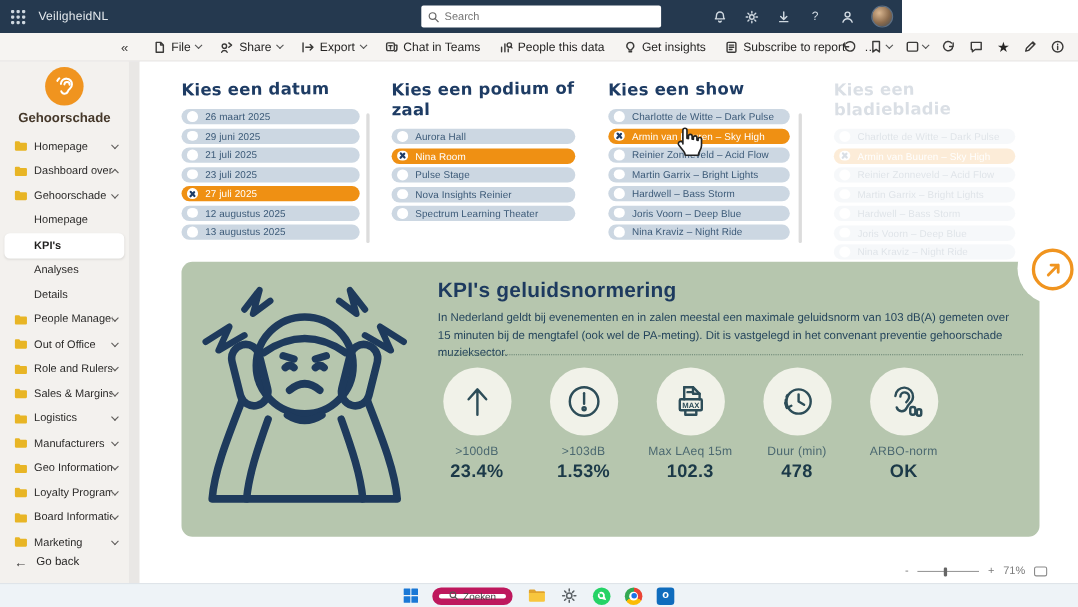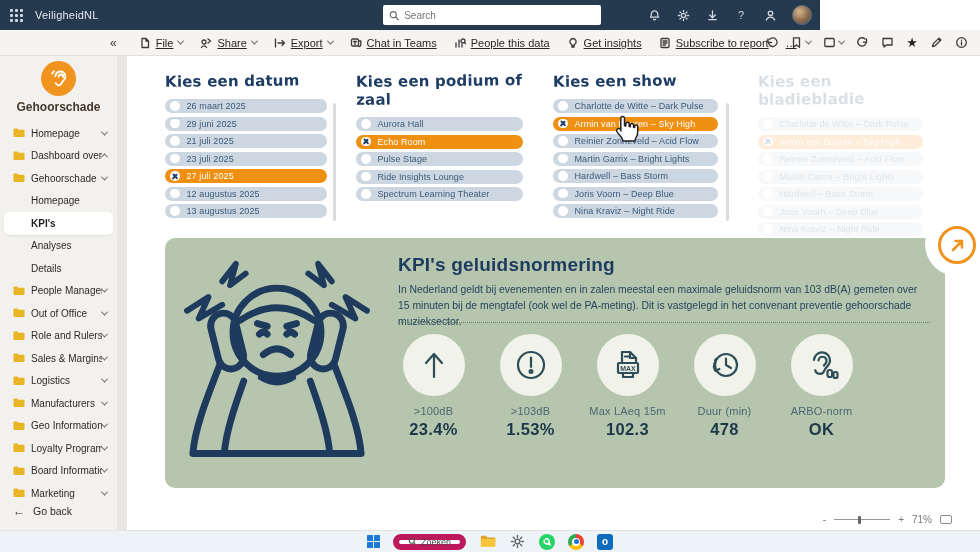--- a/index.html
+++ b/index.html
@@ -14,21 +14,21 @@
   .tb-search{position:absolute;left:383px;top:5px;width:218px;height:20px;background:#fff;border-radius:2px;display:flex;align-items:center;padding:0 6px;}
   .tb-search input{border:none;outline:none;font-size:10px;color:#444;width:100%;background:transparent;font-family:"Liberation Sans",sans-serif;}
   .tb-right{position:absolute;right:8px;top:0;height:30px;display:flex;align-items:center;gap:15px;}
   .tbi{width:14px;height:14px;color:#cfd8e0;display:flex;align-items:center;justify-content:center;font-size:11px;}
   .tbi svg{width:13px;height:13px;stroke:#cfd8e0;fill:none;stroke-width:1.4;stroke-linecap:round;stroke-linejoin:round;}
   .avatar{width:20px;height:20px;border-radius:50%;background:radial-gradient(circle at 35% 32%,#d9b690,#8a6a4c 55%,#3c4a58);border:1px solid #5d7085;}
 
   
   .ribbon{position:absolute;left:0;top:30px;width:980px;height:26px;background:#f6f4f2;border-bottom:1px solid #e3e1df;display:flex;align-items:center;font-size:11px;color:#272625;}
   .collapse{margin-left:110px;font-size:12px;color:#3a3938;cursor:default;}
-  .r-items{display:flex;align-items:flex-end;gap:17px;margin-left:22px;text-decoration:underline;}
+  .r-items{display:flex;align-items:flex-end;gap:17px;margin-left:22px;}
   .r-item{display:flex;align-items:center;gap:5px;white-space:nowrap;}
   .r-item svg{width:12px;height:12px;stroke:#3b3a39;fill:none;stroke-width:1.3;stroke-linecap:round;stroke-linejoin:round;}
   .chev{width:5px;height:5px;border-right:1.2px solid #555;border-bottom:1.2px solid #555;transform:rotate(45deg) translate(-1px,-1px);}
   .chev.up{transform:rotate(-135deg) translate(-1px,-1px);}
   .r-right{position:absolute;right:12px;display:flex;align-items:center;gap:12px;}
   .r-right .ric{display:flex;align-items:center;gap:3px;}
   .r-right svg{width:13px;height:13px;stroke:#3b3a39;fill:none;stroke-width:1.3;stroke-linecap:round;stroke-linejoin:round;}
   .star{font-size:13px;color:#252423;line-height:1;}
 
   
@@ -424,29 +424,29 @@
 
     <section class="slicer" style="left:229px;width:167px;">
       <h3 class="s-title">Kies een podium of zaal</h3>
       <div class="pills">
         <div class="pill">
             <span class="chk"></span>
             <span class="lbl">Aurora Hall</span>
           </div>
         <div class="pill sel">
             <span class="chk x"></span>
-            <span class="lbl">Echo Room</span>
+            <span class="lbl">Nina Room</span>
           </div>
         <div class="pill">
             <span class="chk"></span>
             <span class="lbl">Pulse Stage</span>
           </div>
         <div class="pill">
             <span class="chk"></span>
-            <span class="lbl">Ride Insights Lounge</span>
+            <span class="lbl">Nova Insights Reinier</span>
           </div>
         <div class="pill">
             <span class="chk"></span>
             <span class="lbl">Spectrum Learning Theater</span>
           </div>
       </div>
     </section>
 
     <section class="slicer" style="left:426px;width:165px;">
       <h3 class="s-title">Kies een show</h3>

